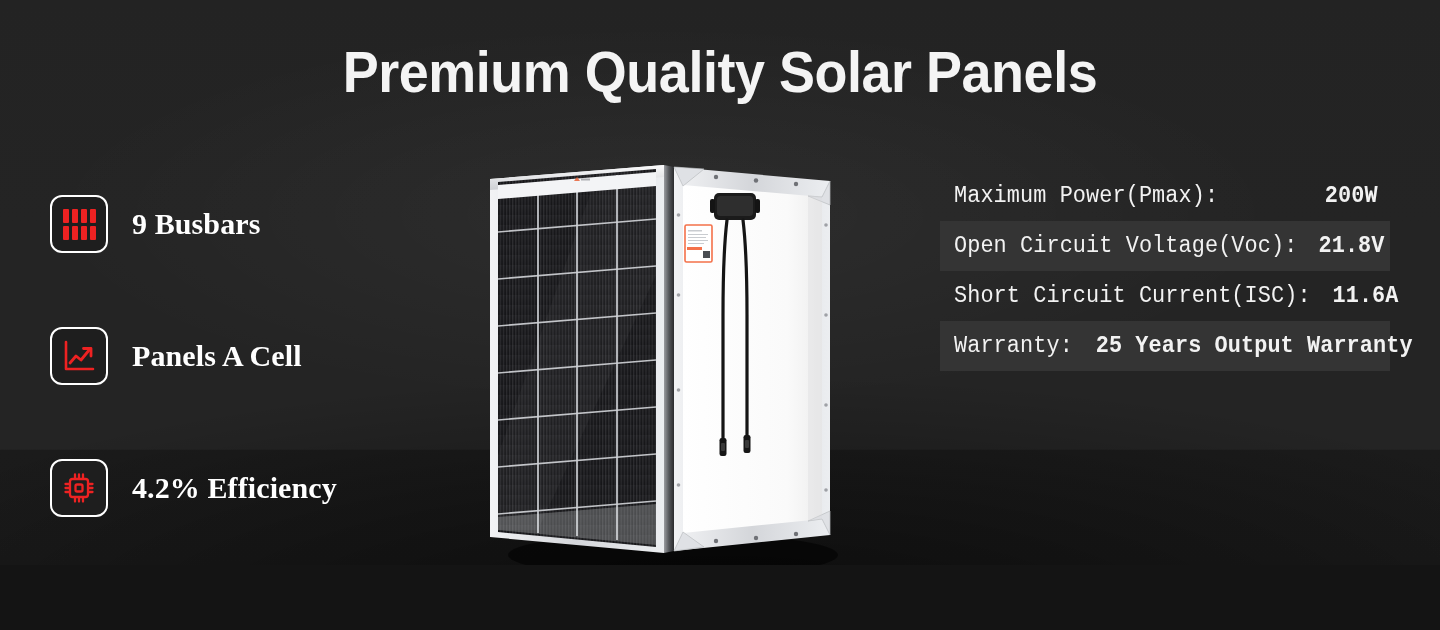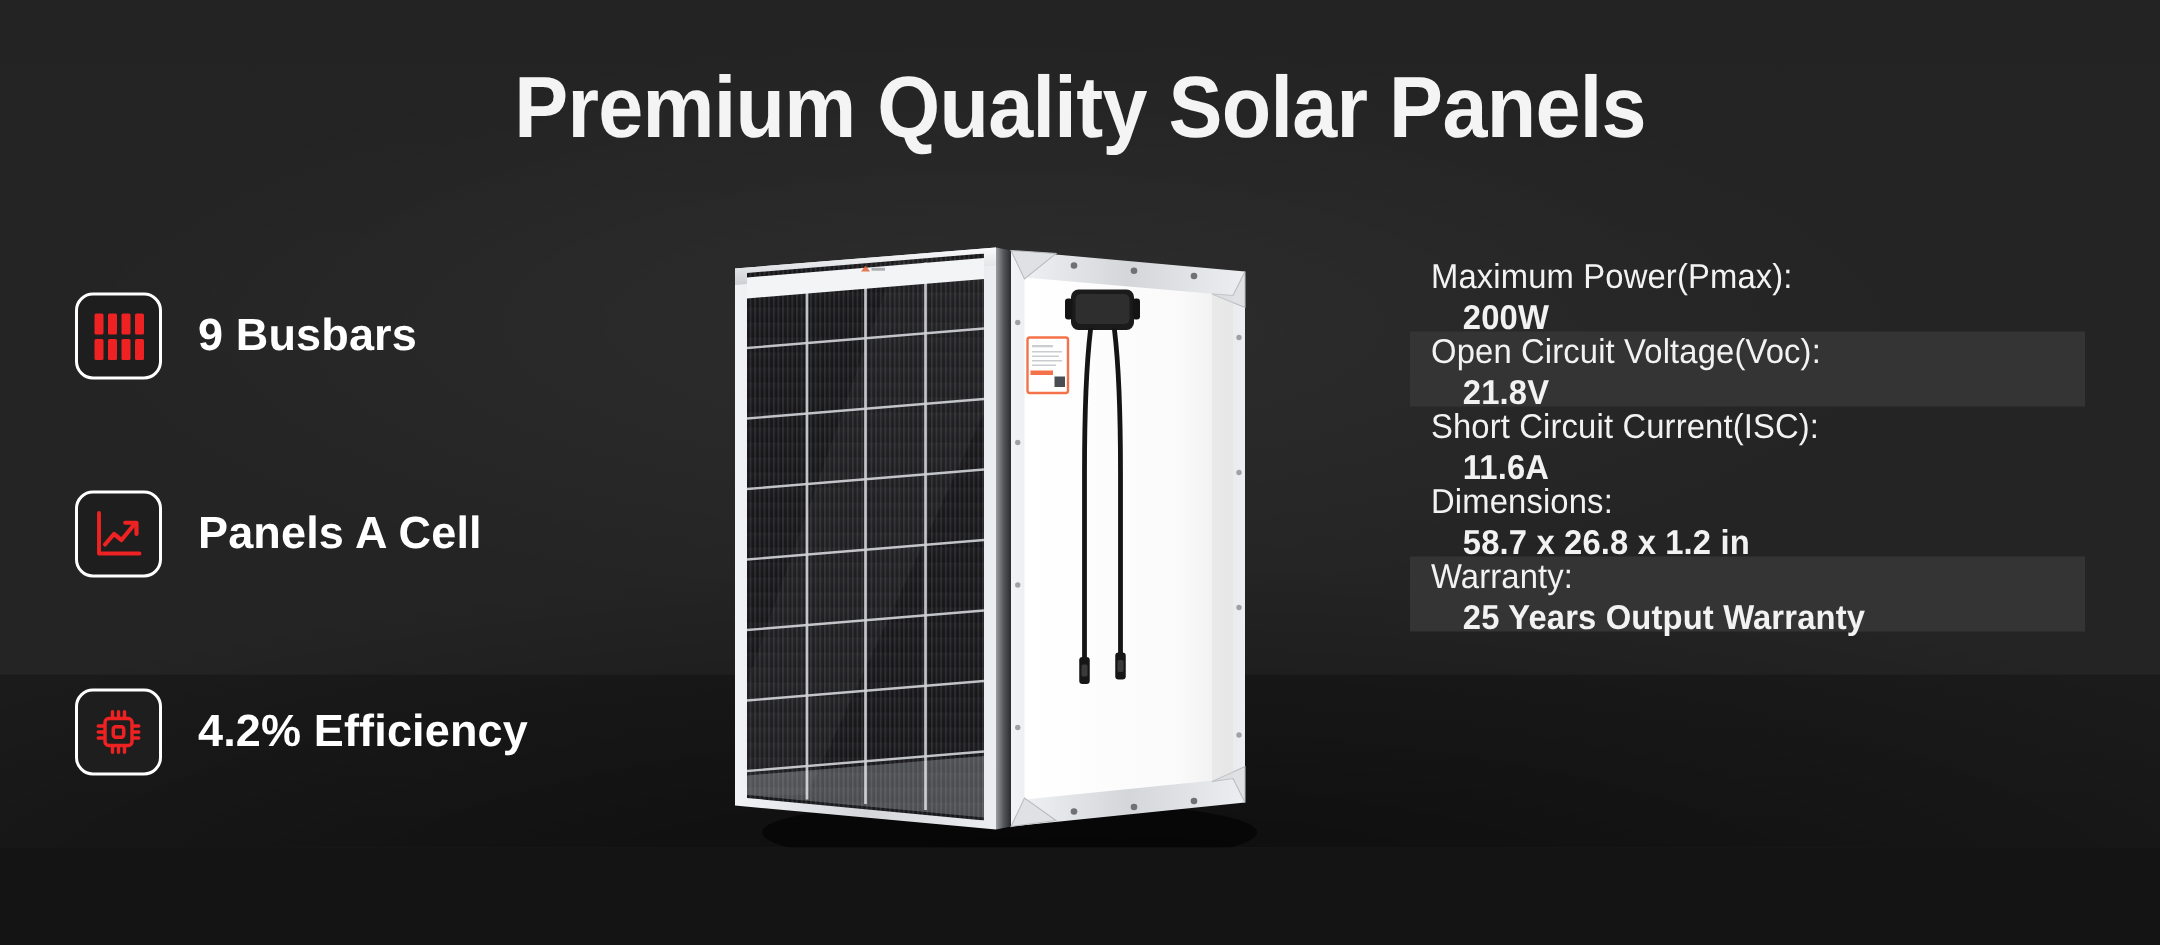--- a/index.html
+++ b/index.html
@@ -50,20 +50,21 @@
     transform-origin:50% 50%;
     white-space:nowrap;
   }
 
   
   #features { position:absolute; left:50px; top:160px; z-index:3; }
   .feature {
     position:absolute;
     display:flex; align-items:center;
     height:58px;
+    font-family:Liberation Serif, serif;
   }
   .feature-icon {
     width:58px; height:58px; flex:0 0 58px;
     border:2.5px solid #ffffff;
     border-radius:12px;
     background:#1e1e1e;
     display:flex; align-items:center; justify-content:center;
   }
   .feature-label {
     margin-left:24px;
@@ -87,27 +88,26 @@
 
   
   #spec-table {
     position:absolute;
     left:940px; top:171px;
     width:450px;
     z-index:3;
   }
   .spec-row {
     position:relative;
-    display:flex; justify-content:space-between;
+    display:flex; align-items:center; justify-content:space-between;
     height:50px;
     padding:0 12px 0 14px;
-    font-family:Liberation Sans, sans-serif;
+    font-family:Liberation Mono, monospace;
     font-weight:400;
     color:#f2f2f2;
-    flex-direction:column;
   }
   .spec-row.alt { background:#343434; }
   .spec-key {
     font-size:23px;
     letter-spacing:.1px;
     transform:scaleX(.95);
     transform-origin:0% 50%;
     white-space:nowrap;
   }
   .spec-val {
@@ -330,24 +330,20 @@
       <span class="spec-key">Open Circuit Voltage(Voc):</span>
       <span class="spec-val">21.8V</span>
     </div>
 
     <div class="spec-row">
       <span class="spec-key">Short Circuit Current(ISC):</span>
       <span class="spec-val">11.6A</span>
     </div>
 
 
-    <div class="spec-row">
-      <span class="spec-key">Dimensions:</span>
-      <span class="spec-val">58.7 x 26.8 x 1.2 in</span>
-    </div>
 
     <div class="spec-row alt">
       <span class="spec-key">Warranty:</span>
       <span class="spec-val">25 Years Output Warranty</span>
     </div>
 
   </div>
 
 </div>
 

